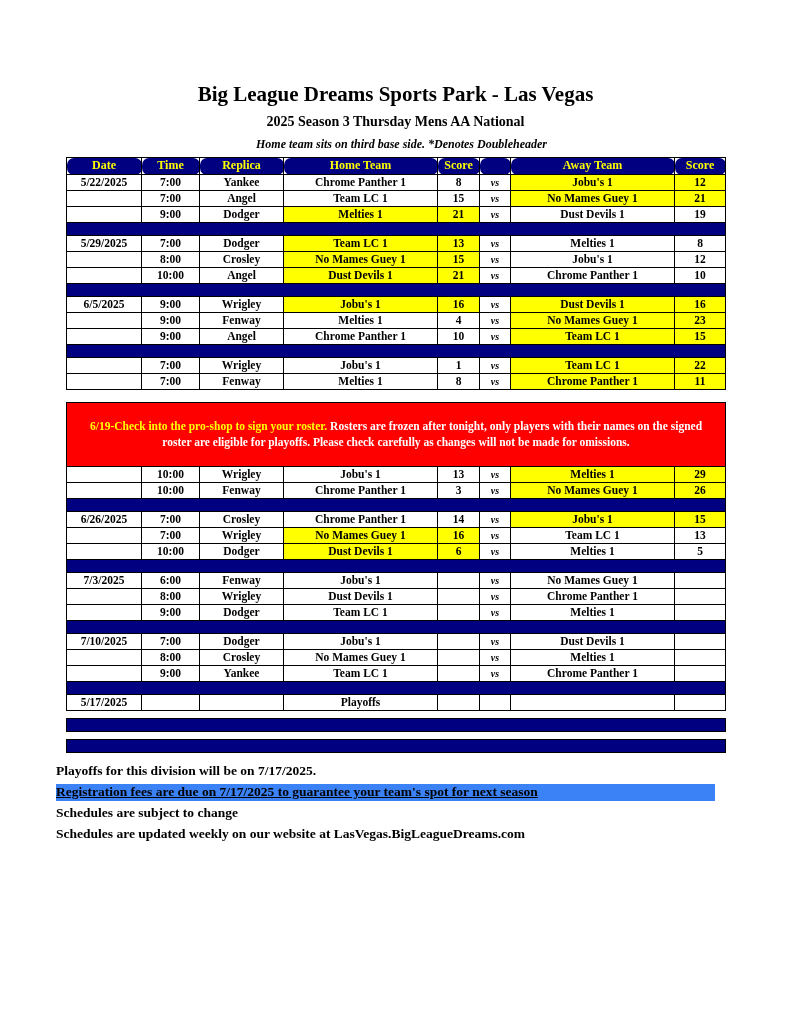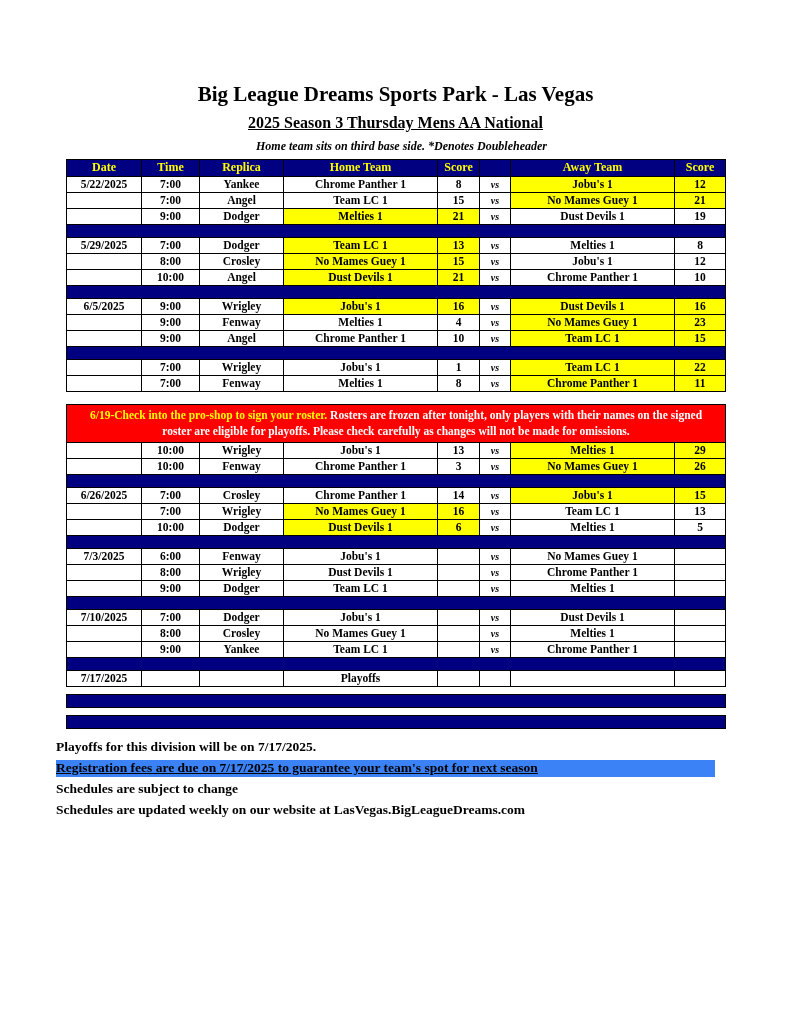--- a/index.html
+++ b/index.html
@@ -6,46 +6,46 @@
   * { box-sizing: border-box; }
   html, body { margin: 0; padding: 0; }
   body {
     width: 791px; height: 1024px;
     background: #ffffff; color: #000000;
     font-family: "Liberation Serif", serif;
     overflow: hidden;
   }
   .page { padding-top: 70px; }
   .title { text-align: center; font-size: 21px; font-weight: bold; margin: 12px 0 7px 0; }
-  .subtitle { text-align: center; font-size: 16px; font-weight: bold; margin: 0 0 7px 0; text-decoration: underline; }
+  .subtitle { text-align: center; font-size: 14px; font-weight: bold; margin: 0 0 7px 0; }
   .note { text-align: center; font-size: 12px; font-weight: bold; font-style: italic; margin: 0 0 5px 0; padding-left: 12px; }
 
   table.schedule {
     border-collapse: collapse; table-layout: fixed;
     width: 659px; margin: 0 0 0 66px;
   }
   .schedule th, .schedule td {
     border: 1px solid #000000;
     padding: 0 2px; height: 16px;
     font-weight: bold; font-size: 11.5px; line-height: 1.1;
     text-align: center; overflow: hidden; white-space: nowrap;
   }
   .schedule thead th {
     background: #000080; color: #FFFF00;
-    height: 17px; font-size: 12px;
+    height: 17px; font-size: 12px; border-radius: 7px;
   }
   td.win { background: #FFFF00; }
   td.vs { font-style: italic; font-size: 10px; }
   td.sep { background: #000080; height: 13px; padding: 0; }
   td.blank { border: none; height: 13px; background: #ffffff; }
   td.blank.sm { height: 8px; }
   td.banner {
     background: #FF0000; color: #ffffff;
     white-space: normal; height: auto;
-    padding: 3px 10px; font-size: 11.5px; line-height: 1.35;
+    padding: 16px 10px; font-size: 11.5px; line-height: 1.35;
   }
   .banner-hl { color: #FFFF00; }
 
   .footer { margin: 10px 0 0 56px; width: 659px; }
   .footer p { margin: 0 0 4px 0; font-weight: bold; font-size: 13.5px; line-height: 1.25; }
   .footer p.registration { background: #3b82f6; text-decoration: underline; }
 </style>
 </head>
 <body>
 
@@ -320,21 +320,21 @@
           <td>Team LC 1</td>
           <td></td>
           <td class="vs">vs</td>
           <td>Chrome Panther 1</td>
           <td></td>
         </tr>
         <tr>
           <td colspan="8" class="sep"></td>
         </tr>
         <tr>
-          <td>7/17/2025</td>
+          <td>5/17/2025</td>
           <td></td>
           <td></td>
           <td>Playoffs</td>
           <td></td>
           <td></td>
           <td></td>
           <td></td>
         </tr>
         <tr>
           <td colspan="8" class="blank sm"></td>

